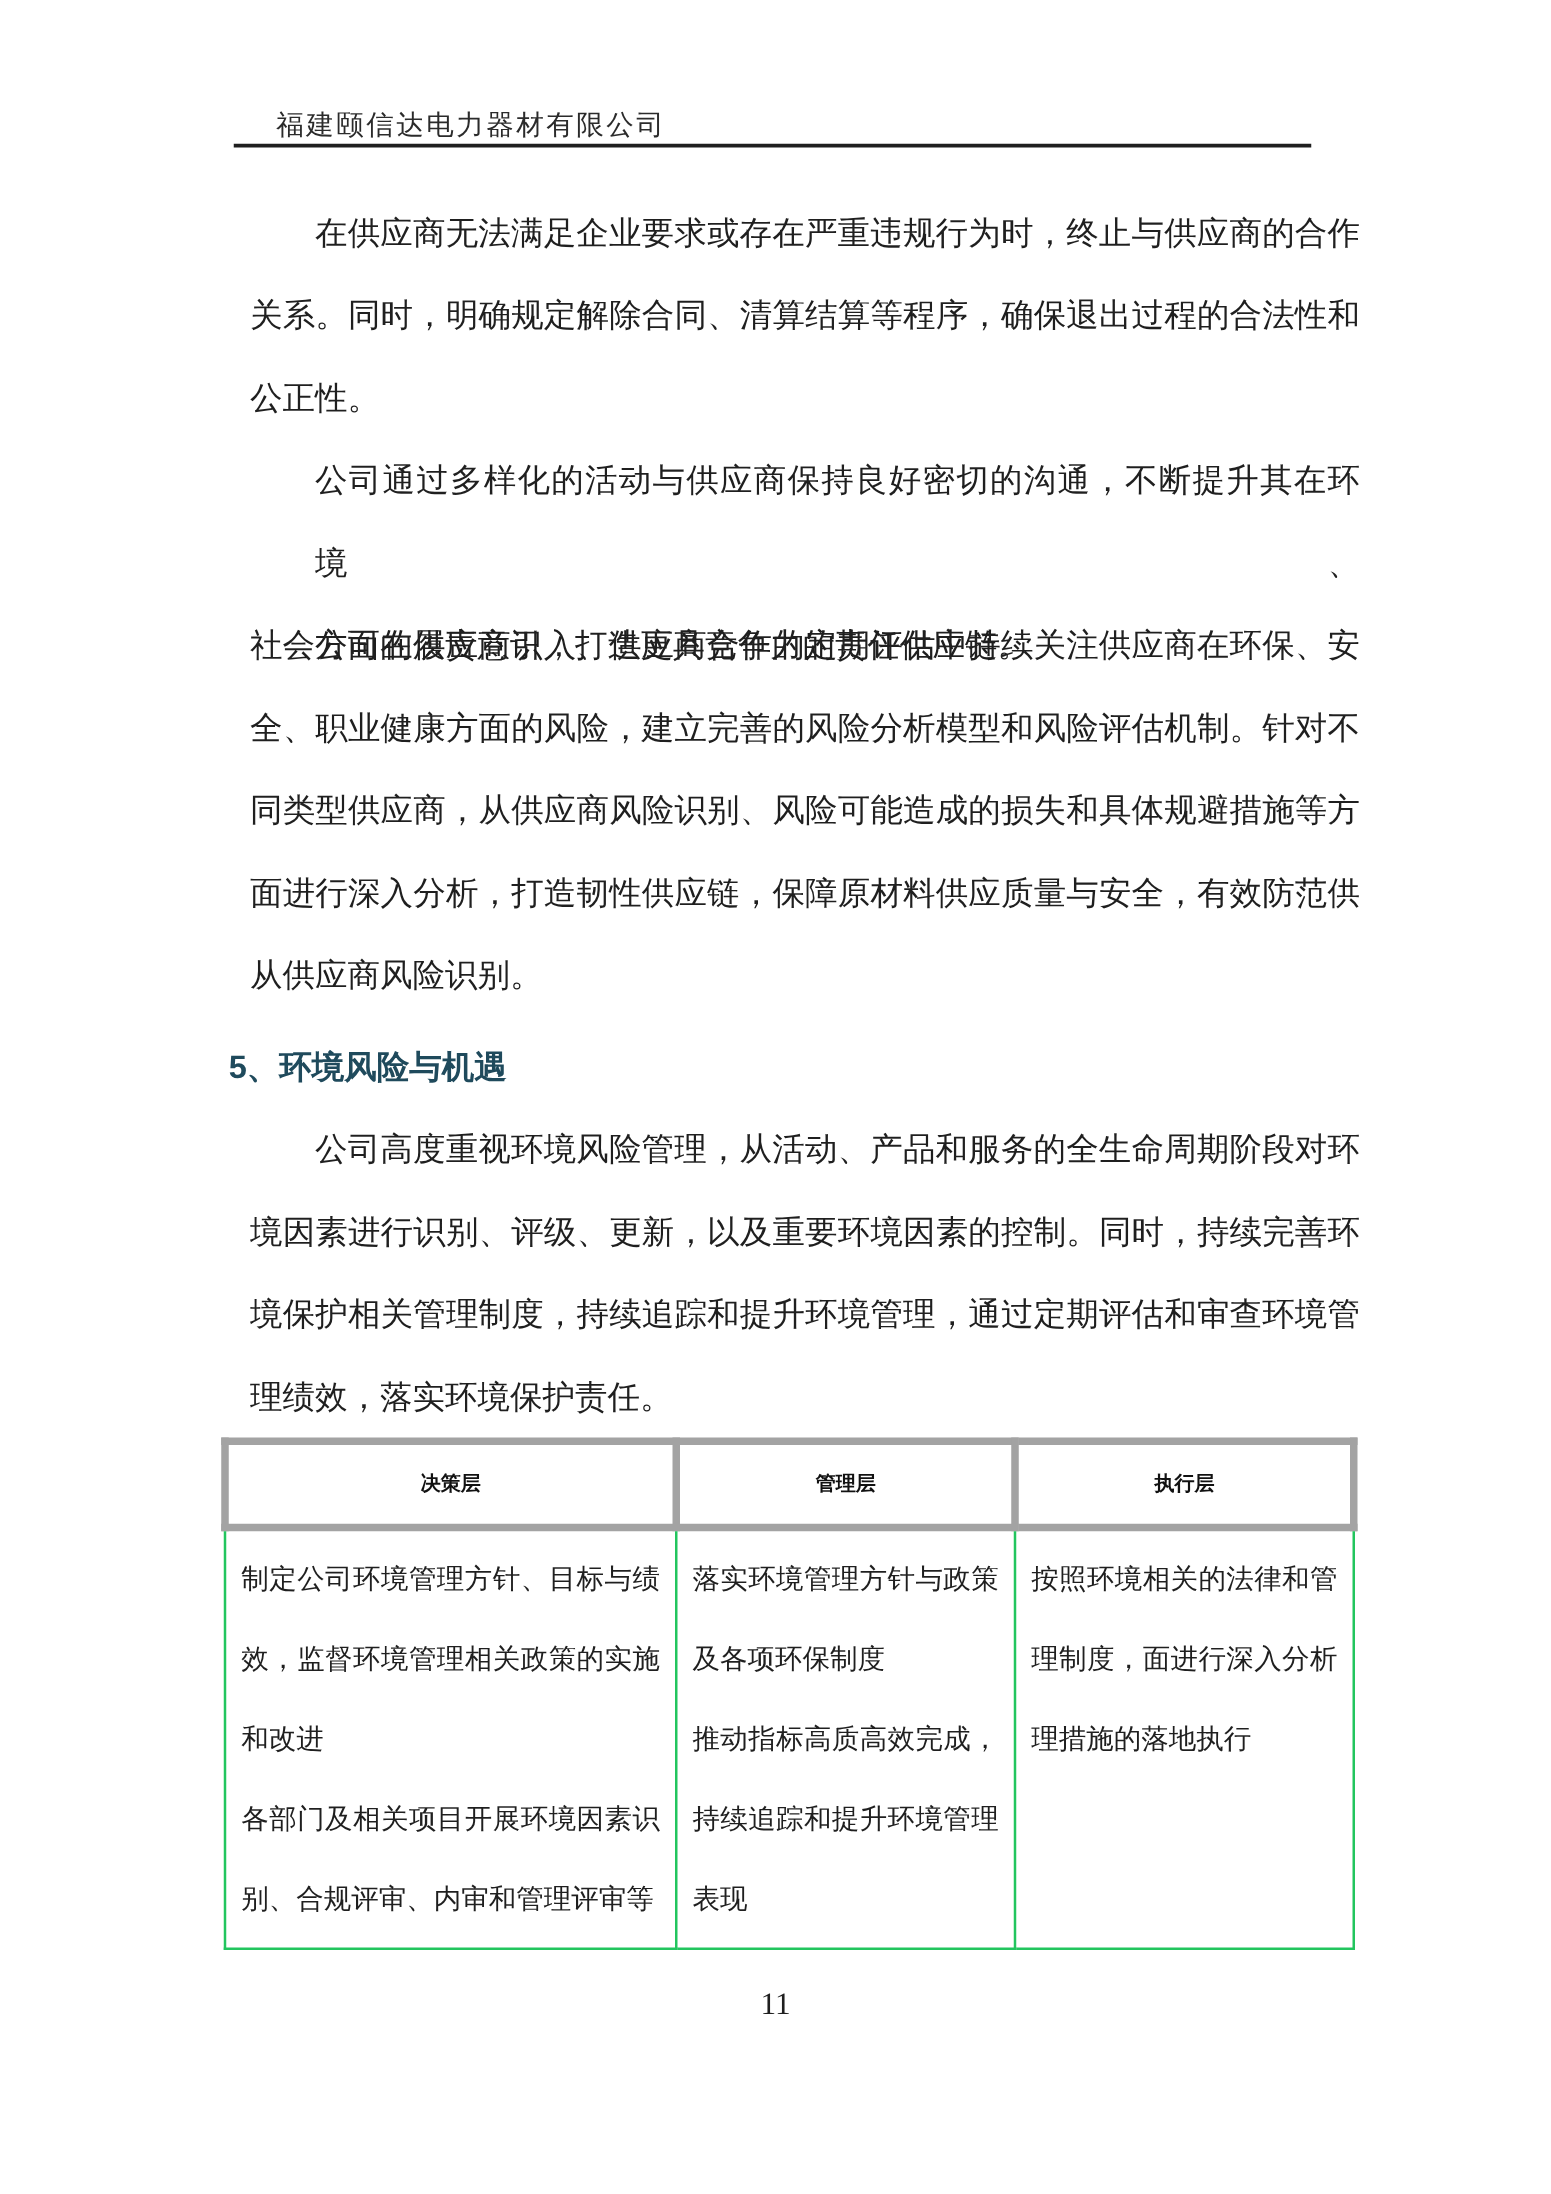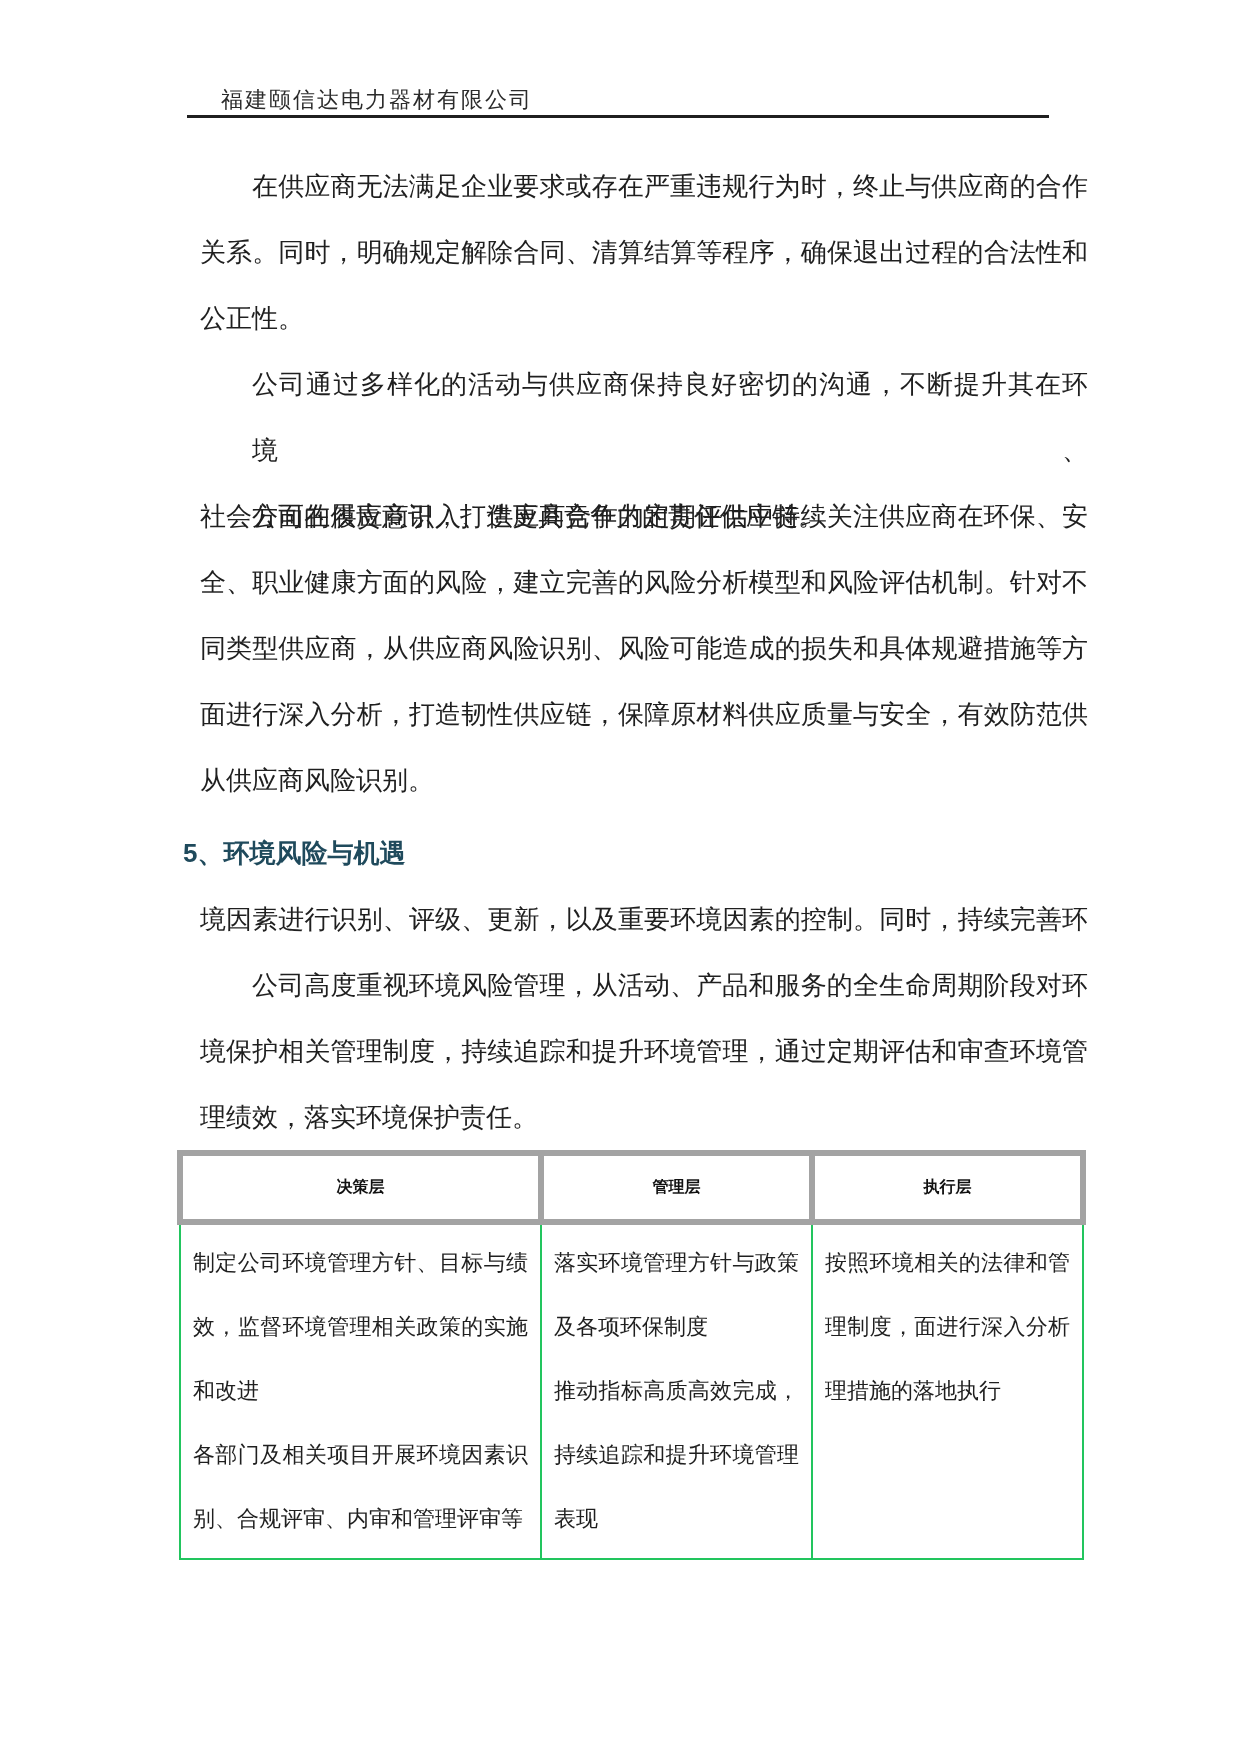--- a/index.html
+++ b/index.html
@@ -76,22 +76,22 @@
       <div class="tline indent">公司在供应商引入、供应商合作的定期评估中持续关注供应商在环保、安</div>
       <div class="tline">全、职业健康方面的风险，建立完善的风险分析模型和风险评估机制。针对不</div>
       <div class="tline">同类型供应商，从供应商风险识别、风险可能造成的损失和具体规避措施等方</div>
       <div class="tline">面进行深入分析，打造韧性供应链，保障原材料供应质量与安全，有效防范供</div>
       <div class="tline last">从供应商风险识别。</div>
     </div>
 
   <h2 class="sec-heading">5、环境风险与机遇</h2>
 
   <div class="para p3">
+      <div class="tline indent">公司高度重视环境风险管理，从活动、产品和服务的全生命周期阶段对环</div>
       <div class="tline">境因素进行识别、评级、更新，以及重要环境因素的控制。同时，持续完善环</div>
-      <div class="tline indent">公司高度重视环境风险管理，从活动、产品和服务的全生命周期阶段对环</div>
       <div class="tline">境保护相关管理制度，持续追踪和提升环境管理，通过定期评估和审查环境管</div>
       <div class="tline last">理绩效，落实环境保护责任。</div>
     </div>
 
   <table class="gov-table">
     <colgroup>
         <col class="c0">
         <col class="c1">
         <col class="c2">
       </colgroup>
@@ -120,14 +120,15 @@
           </td>
           <td>
             <div class="cline">按照环境相关的法律和管</div>
             <div class="cline">理制度，面进行深入分析</div>
             <div class="cline last">理措施的落地执行</div>
           </td>
         </tr>
     </tbody>
   </table>
 
+  <div class="page-number">11</div>
 
 </div>
 
 </body></html>

